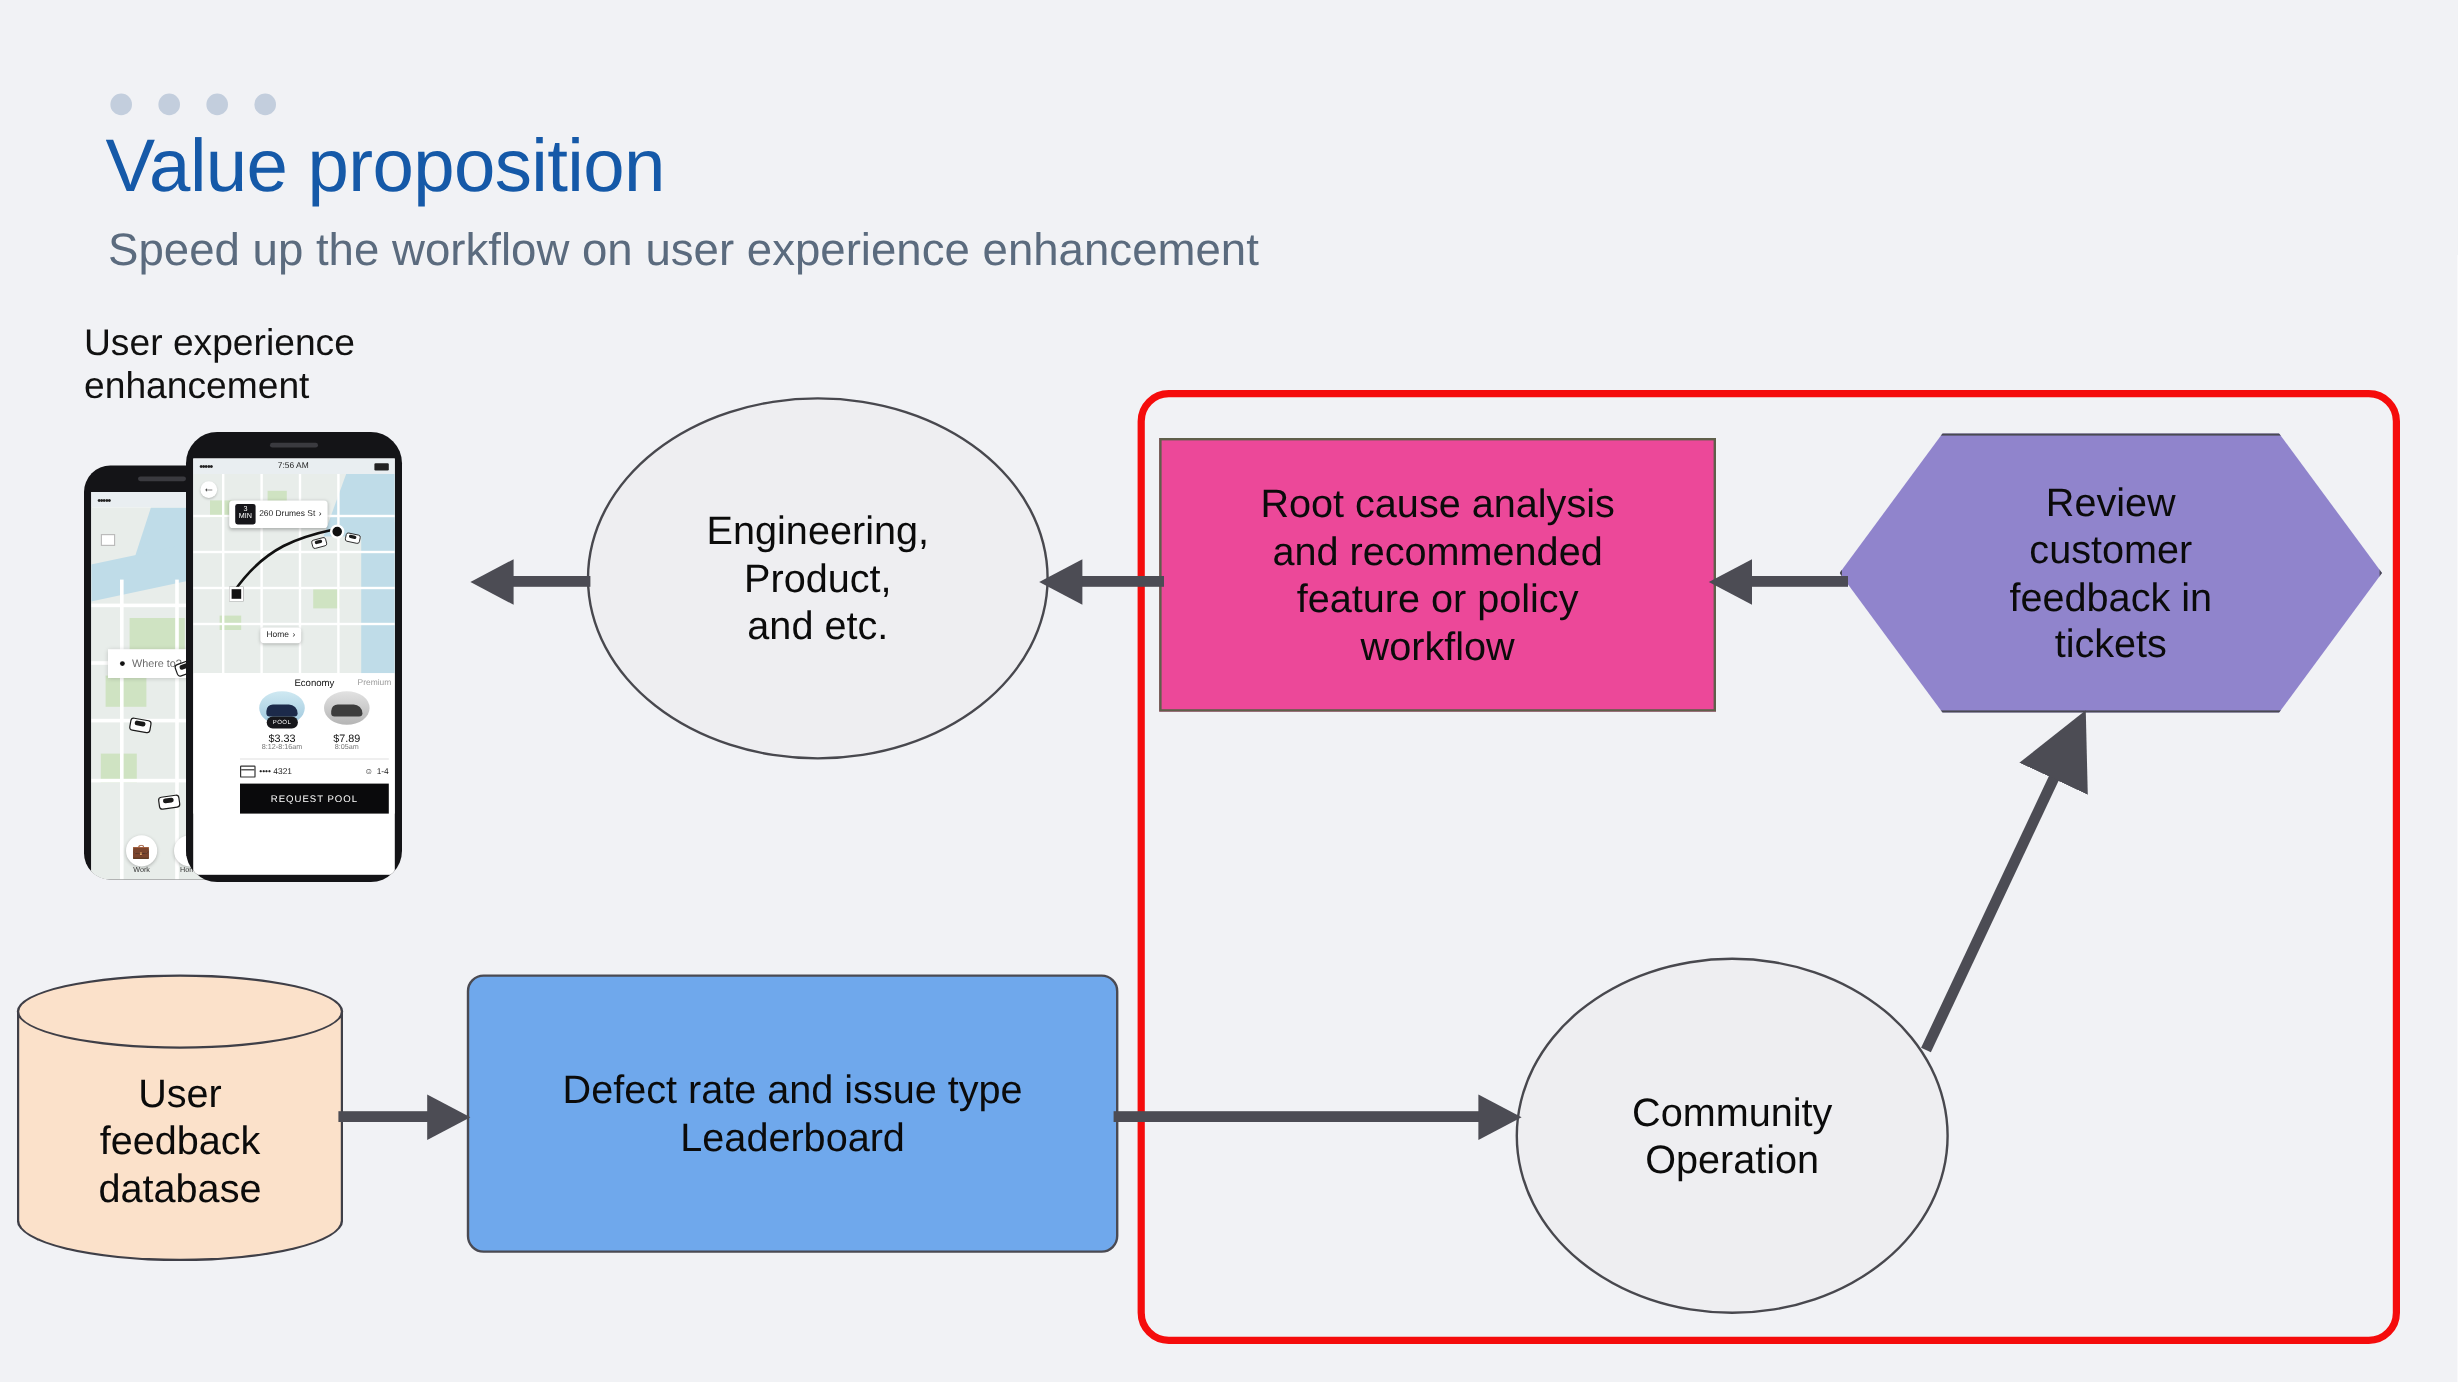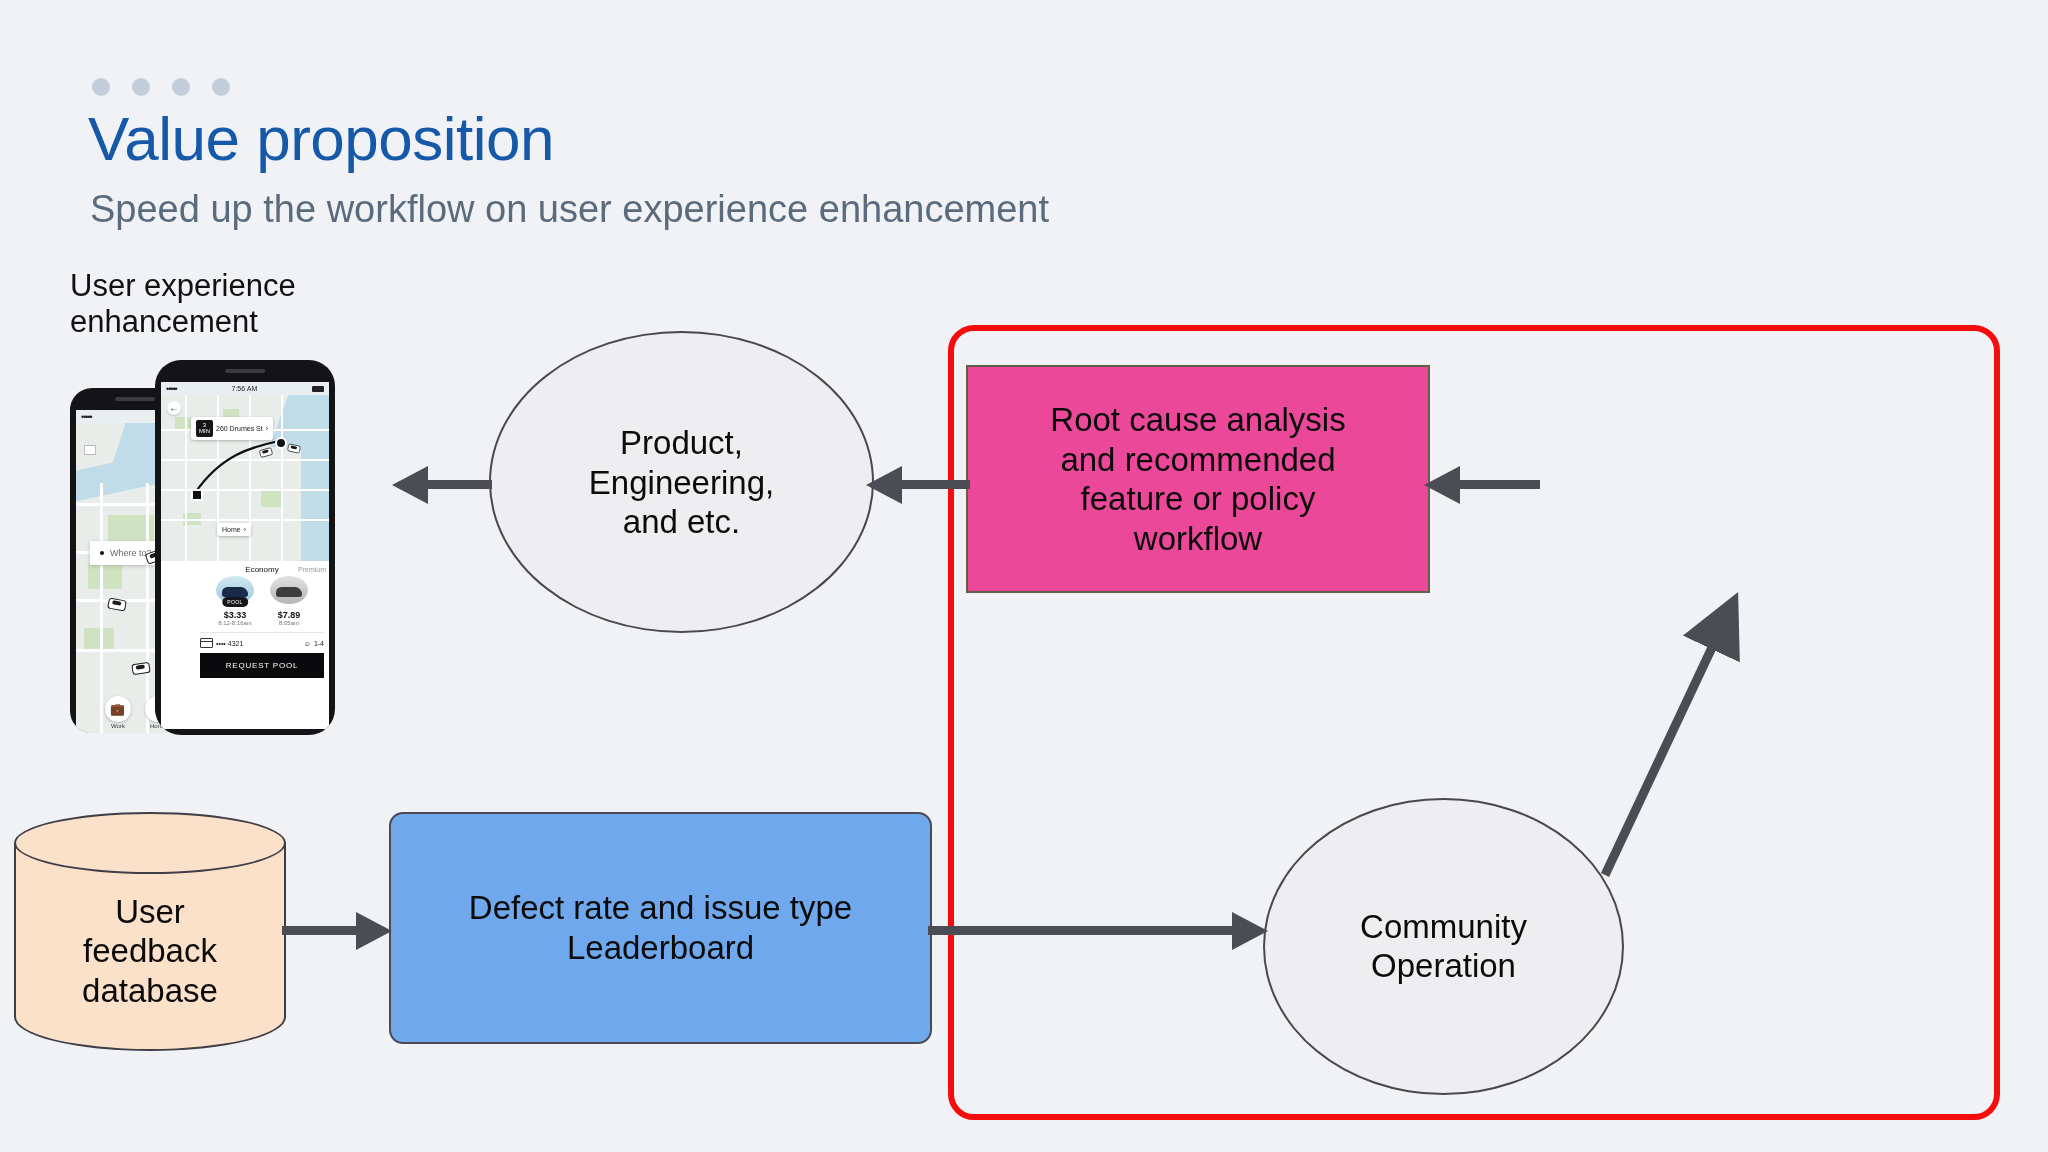--- a/index.html
+++ b/index.html
@@ -377,21 +377,21 @@
     left: 50%; transform: translateX(-50%);
     bottom: -3px;
     background: #17171b;
     color: #fff;
     font-size: 5px;
     letter-spacing: .4px;
     padding: 2px 5px;
     border-radius: 7px;
     white-space: nowrap;
   }
-  .price { font-size: 9px; font-weight: bold; color: #111; margin-top: 6px; }
+  .price { font-size: 9px; font-weight: normal; color: #111; margin-top: 6px; }
   .eta { font-size: 6px; color: #777; }
   .pay-row {
     display: flex;
     align-items: center;
     justify-content: space-between;
     border-top: 1px solid #e4e4e4;
     margin: 6px 5px 0 5px;
     padding-top: 5px;
     font-size: 7px;
     color: #222;
@@ -613,35 +613,44 @@
           </div>
 
           <div class="request-btn">REQUEST POOL</div>
         </div>
       </div>
     </div>
   </div>
 
   <div id="ellipse-product">
     <div class="node-text">
+      <div>Engineering,</div>
       <div>Product,</div>
-      <div>Engineering,</div>
       <div>and etc.</div>
     </div>
   </div>
 
   <div id="box-root-cause">
     <div class="node-text">
       <div>Root cause analysis</div>
       <div>and recommended</div>
       <div>feature or policy</div>
       <div>workflow</div>
     </div>
   </div>
 
+  <div id="hex-review">
+    <div class="hexshape"></div>
+    <div class="node-text">
+      <div>Review</div>
+      <div>customer</div>
+      <div>feedback in</div>
+      <div>tickets</div>
+    </div>
+  </div>
 
   <div id="cylinder-db">
     <div class="cyl-body"></div>
     <div class="cyl-top"></div>
     <div class="node-text" style="top:58%;">
       <div>User</div>
       <div>feedback</div>
       <div>database</div>
     </div>
   </div>

